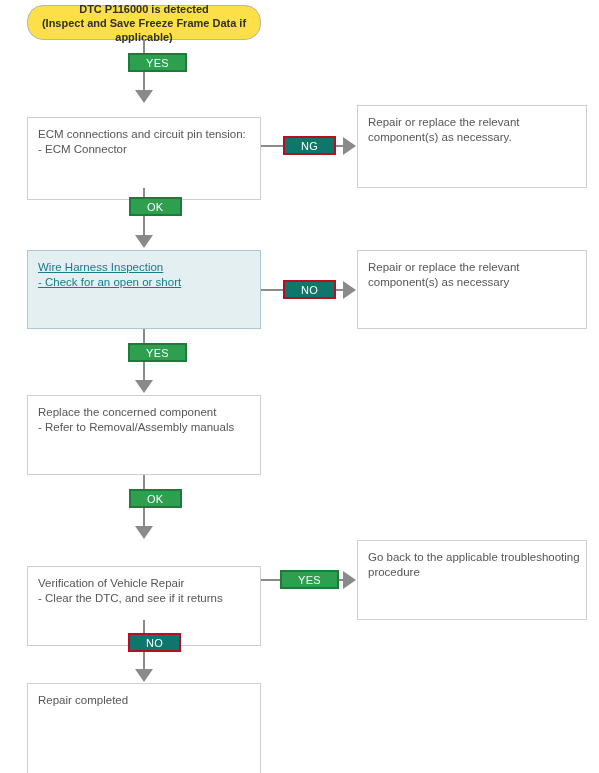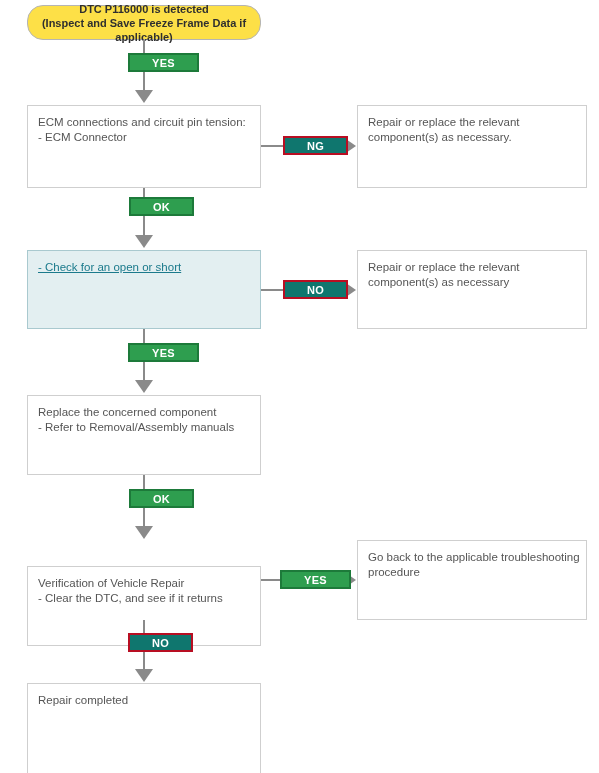--- a/index.html
+++ b/index.html
@@ -63,21 +63,21 @@
   }
   .box.highlight .line {
     color: #1b7a8c;
     text-decoration: underline;
   }
 
   
   .col-left  { left: 27px;  width: 234px; }
   .col-right { left: 357px; width: 230px; }
 
-  .b-ecm        { top: 105px; height: 83px; }
+  .b-ecm        { top: 117px; height: 83px; }
   .b-wire       { top: 250px; height: 79px; }
   .b-replace    { top: 395px; height: 80px; }
   .b-verify     { top: 566px; height: 80px; }
   .b-completed  { top: 683px; height: 92px; }
 
   .r-repair1 { top: 105px; height: 83px; }
   .r-repair2 { top: 250px; height: 79px; }
   .r-goback  { top: 540px; height: 80px; }
 
   
@@ -117,26 +117,26 @@
     border-bottom: 9px solid transparent;
     border-left: 13px solid #8a8a8a;
   }
 
   
   .badge {
     position: absolute;
     box-sizing: border-box;
     height: 19px;
     min-width: 30px;
-    padding: 0 22px;
+    padding: 0 16px;
     display: flex;
     align-items: center;
     justify-content: center;
     font-size: 11px;
-    font-weight: bold;
+    font-weight: normal;
     color: #ffffff;
     letter-spacing: 0.3px;
   }
   .badge.green {
     background: #2e9e4f;
     border: 2px solid #1d7a3a;
   }
   .badge.red {
     background: #0f766e;
     border: 2px solid #b80e22;
@@ -170,20 +170,21 @@
   <div class="box col-right r-repair1">
     <div class="line">Repair or replace the relevant</div>
     <div class="line">component(s) as necessary.</div>
   </div>
 
   <div class="vline" style="left:143px; top:188px; height:48px;"></div>
   <div class="arrow-down" style="left:135px; top:235px;"></div>
   <div class="badge green" style="left:129px; top:197px;">OK</div>
 
   <div class="box col-left b-wire highlight">
+    <div class="line">Wire Harness Inspection</div>
     <div class="line">- Check for an open or short</div>
   </div>
 
   <div class="hline" style="left:261px; top:289px; width:34px;"></div>
   <div class="hline" style="left:319px; top:289px; width:25px;"></div>
   <div class="arrow-right" style="left:343px; top:281px;"></div>
   <div class="badge red" style="left:283px; top:280px;">NO</div>
 
   <div class="box col-right r-repair2">
     <div class="line">Repair or replace the relevant</div>

